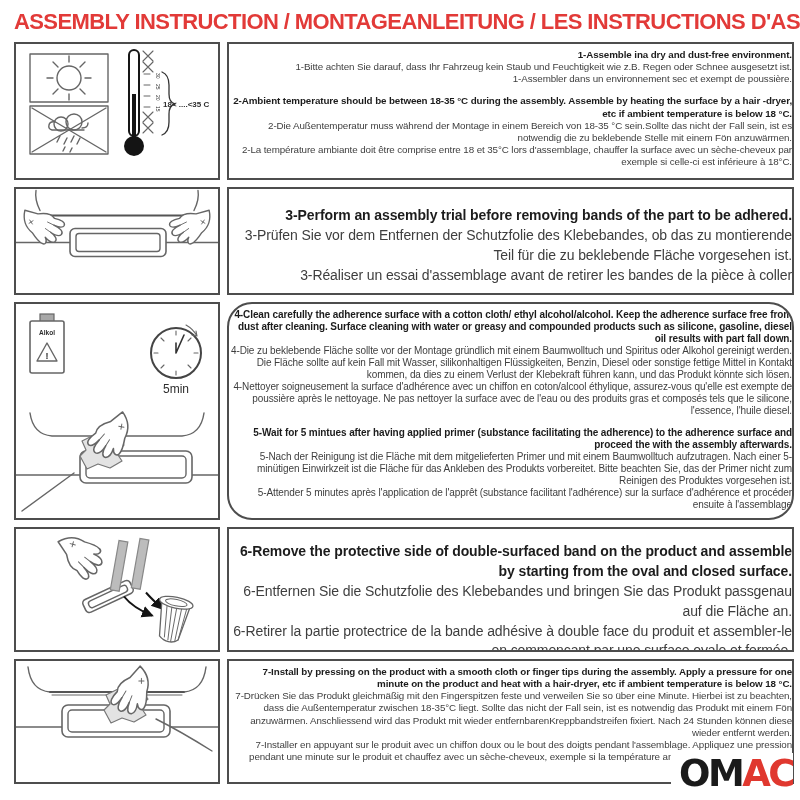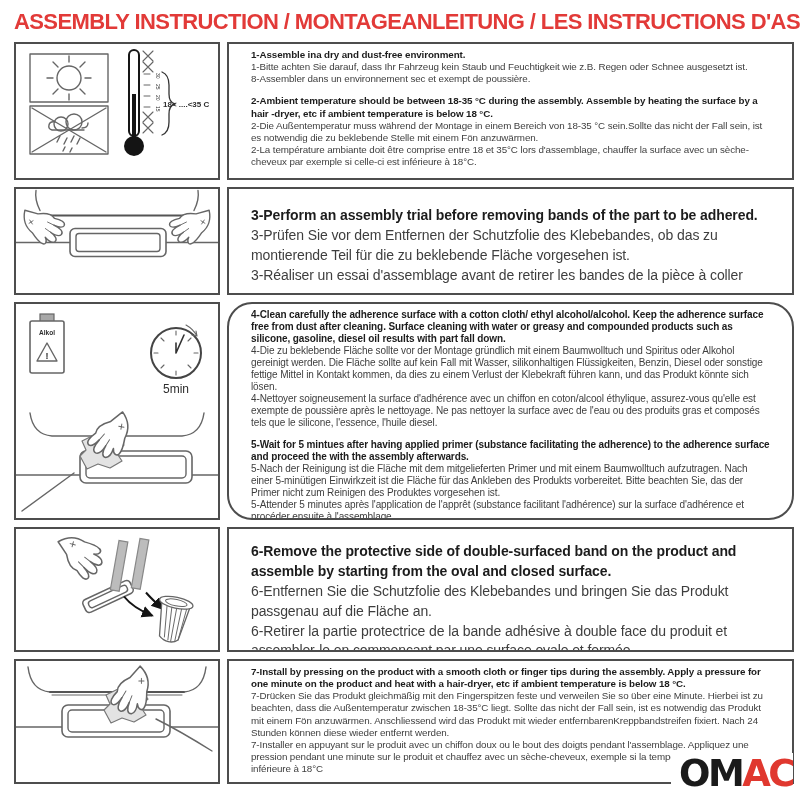--- a/index.html
+++ b/index.html
@@ -28,21 +28,21 @@
     column-gap:7px;
     row-gap:7px;
   }
   .box {
     border:2px solid #4d4d4d;
     background:#fff;
     box-sizing:border-box;
   }
   .illus { display:flex; align-items:center; justify-content:flex-end; overflow:hidden; }
   .illus svg { width:100%; height:100%; }
-  .txt { padding:5px 22px; overflow:hidden; }
+  .txt { padding:5px 0; overflow:hidden;text-align:right; }
   .txt.pad-lg { padding-top:17px; }
   .txt.pad-md { padding-top:13px; }
   .small-text { font-size:9.8px; line-height:1.24; letter-spacing:-0.1px; }
   .small-tight { font-size:10px; line-height:1.2; letter-spacing:-0.1px;border-radius:25px; }
   .big-text { font-size:14px; line-height:1.42; letter-spacing:-0.1px; }
   .ln { margin:0; color:#3e3e3e; }
   .ln.b { font-weight:bold; color:#1c1c1c; }
   .ln.sp { height:10px; }
   .logo {
     position:absolute;
@@ -116,21 +116,21 @@
           <text class="lbl" font-size="5" transform="translate(140,62) rotate(90)">15</text>
           <path class="s" style="stroke:#333;stroke-width:1.3" d="M146,28 C151,30 153,35 153,41 L153,50 C153,56 155,59 159,60 C155,61 153,64 153,70 L153,78 C153,84 151,89 146,91"></path>
           <text class="lbl" x="147" y="63" font-size="8" font-weight="bold">18&lt; ....&lt;35 C</text>
         </g>
       </svg>
     </div>
 
     <div class="box txt small-text">
         <p class="ln b">1-Assemble ina dry and dust-free environment.</p>
         <p class="ln">1-Bitte achten Sie darauf, dass Ihr Fahrzeug kein Staub und Feuchtigkeit wie z.B. Regen oder Schnee ausgesetzt ist.</p>
-        <p class="ln">8-Assembler dans un environnement sec et exempt de poussière.</p>
+        <p class="ln">1-Assembler dans un environnement sec et exempt de poussière.</p>
         <p class="ln sp"></p>
         <p class="ln b">2-Ambient temperature should be between 18-35 °C  during the assembly. Assemble by heating the surface by a hair -dryer, etc if ambient temperature is below 18 °C.</p>
         <p class="ln">2-Die Außentemperatur muss während der Montage in einem Bereich von 18-35 °C  sein.Sollte das nicht der Fall sein, ist es notwendig die zu beklebende Stelle mit einem Fön anzuwärmen.</p>
         <p class="ln">2-La température ambiante doit être comprise entre 18 et 35°C lors d'assemblage, chauffer la surface avec un sèche-cheveux par exemple si celle-ci est inférieure à 18°C.</p>
       </div>
 
     <div class="box illus">
       <svg viewBox="0 0 202 101">
         <path class="s" d="M0,52 H202"></path>
         <path class="s" d="M24,20 C20,12 19,6 20,0 M178,20 C182,12 183,6 182,0"></path>

